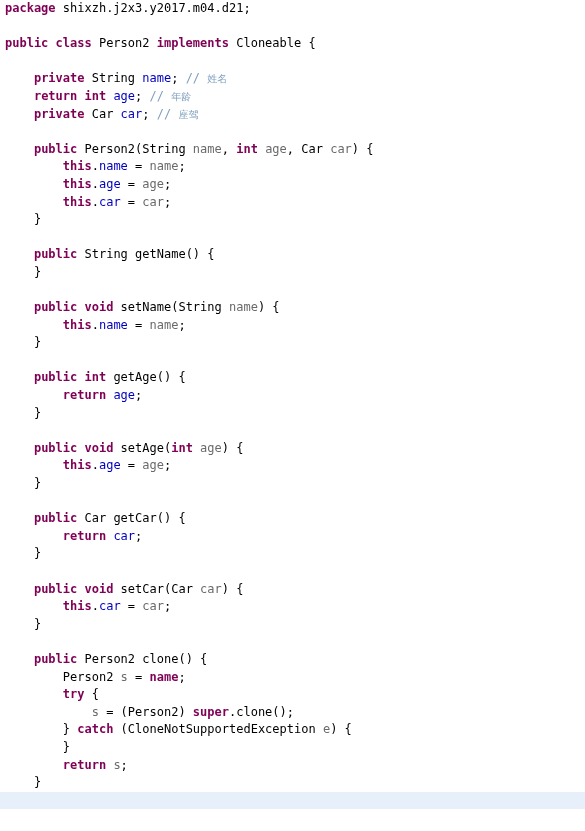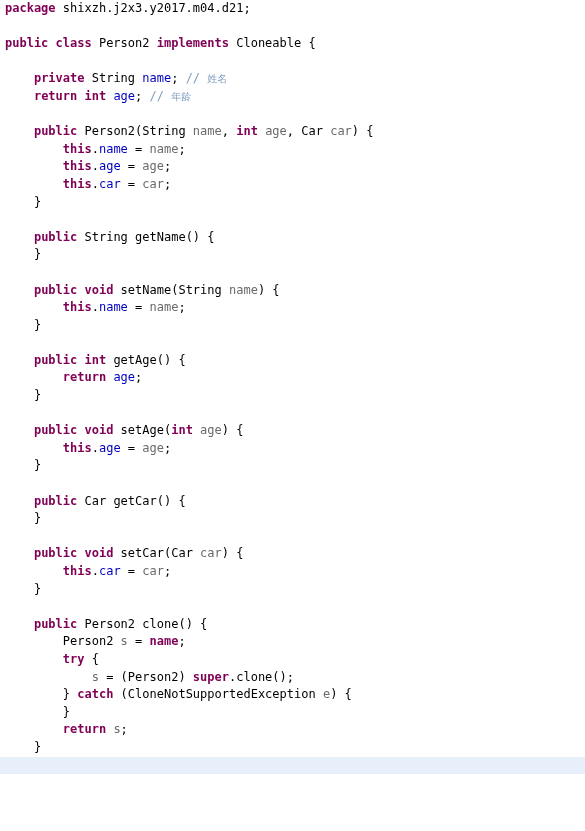--- a/index.html
+++ b/index.html
@@ -47,20 +47,21 @@
 <body>
 
 <div id="code-editor">
   <div id="code-lines">
       <div class="code-line"><span class="plain"></span><span class="kw">package </span><span class="plain">shixzh.j2x3.y2017.m04.d21;</span></div>
       <div class="code-line">&nbsp;</div>
       <div class="code-line"><span class="plain"></span><span class="kw">public class </span><span class="plain">Person2 </span><span class="kw">implements </span><span class="plain">Cloneable {</span></div>
       <div class="code-line">&nbsp;</div>
       <div class="code-line"><span class="plain">    </span><span class="kw">private </span><span class="plain">String </span><span class="fld">name</span><span class="plain">; </span><span class="cmt">// </span><span class="cmtz">姓名</span></div>
       <div class="code-line"><span class="plain">    </span><span class="kw">return int </span><span class="fld">age</span><span class="plain">; </span><span class="cmt">// </span><span class="cmtz">年龄</span></div>
+      <div class="code-line"><span class="plain">    </span><span class="kw">private </span><span class="plain">Car </span><span class="fld">car</span><span class="plain">; </span><span class="cmt">// </span><span class="cmtz">座驾</span></div>
       <div class="code-line">&nbsp;</div>
       <div class="code-line"><span class="plain">    </span><span class="kw">public </span><span class="plain">Person2(String </span><span class="par">name</span><span class="plain">, </span><span class="kw">int </span><span class="par">age</span><span class="plain">, Car </span><span class="par">car</span><span class="plain">) {</span></div>
       <div class="code-line"><span class="plain">        </span><span class="kw">this</span><span class="plain">.</span><span class="fld">name</span><span class="plain"> = </span><span class="par">name</span><span class="plain">;</span></div>
       <div class="code-line"><span class="plain">        </span><span class="kw">this</span><span class="plain">.</span><span class="fld">age</span><span class="plain"> = </span><span class="par">age</span><span class="plain">;</span></div>
       <div class="code-line"><span class="plain">        </span><span class="kw">this</span><span class="plain">.</span><span class="fld">car</span><span class="plain"> = </span><span class="par">car</span><span class="plain">;</span></div>
       <div class="code-line"><span class="plain">    </span><span class="plain">}</span></div>
       <div class="code-line">&nbsp;</div>
       <div class="code-line"><span class="plain">    </span><span class="kw">public </span><span class="plain">String getName() {</span></div>
       <div class="code-line"><span class="plain">    </span><span class="plain">}</span></div>
       <div class="code-line">&nbsp;</div>
@@ -70,20 +71,21 @@
       <div class="code-line">&nbsp;</div>
       <div class="code-line"><span class="plain">    </span><span class="kw">public int </span><span class="plain">getAge() {</span></div>
       <div class="code-line"><span class="plain">        </span><span class="kw">return </span><span class="fld">age</span><span class="plain">;</span></div>
       <div class="code-line"><span class="plain">    </span><span class="plain">}</span></div>
       <div class="code-line">&nbsp;</div>
       <div class="code-line"><span class="plain">    </span><span class="kw">public void </span><span class="plain">setAge(</span><span class="kw">int </span><span class="par">age</span><span class="plain">) {</span></div>
       <div class="code-line"><span class="plain">        </span><span class="kw">this</span><span class="plain">.</span><span class="fld">age</span><span class="plain"> = </span><span class="par">age</span><span class="plain">;</span></div>
       <div class="code-line"><span class="plain">    </span><span class="plain">}</span></div>
       <div class="code-line">&nbsp;</div>
       <div class="code-line"><span class="plain">    </span><span class="kw">public </span><span class="plain">Car getCar() {</span></div>
+      <div class="code-line"><span class="plain">        </span><span class="kw">return </span><span class="fld">car</span><span class="plain">;</span></div>
       <div class="code-line"><span class="plain">    </span><span class="plain">}</span></div>
       <div class="code-line">&nbsp;</div>
       <div class="code-line"><span class="plain">    </span><span class="kw">public void </span><span class="plain">setCar(Car </span><span class="par">car</span><span class="plain">) {</span></div>
       <div class="code-line"><span class="plain">        </span><span class="kw">this</span><span class="plain">.</span><span class="fld">car</span><span class="plain"> = </span><span class="par">car</span><span class="plain">;</span></div>
       <div class="code-line"><span class="plain">    </span><span class="plain">}</span></div>
       <div class="code-line">&nbsp;</div>
       <div class="code-line"><span class="plain">    </span><span class="kw">public </span><span class="plain">Person2 clone() {</span></div>
       <div class="code-line"><span class="plain">        </span><span class="plain">Person2 </span><span class="par">s</span><span class="plain"> = </span><span class="kw">name</span><span class="plain">;</span></div>
       <div class="code-line"><span class="plain">        </span><span class="kw">try </span><span class="plain">{</span></div>
       <div class="code-line"><span class="plain">            </span><span class="par">s</span><span class="plain"> = (Person2) </span><span class="kw">super</span><span class="plain">.clone();</span></div>

